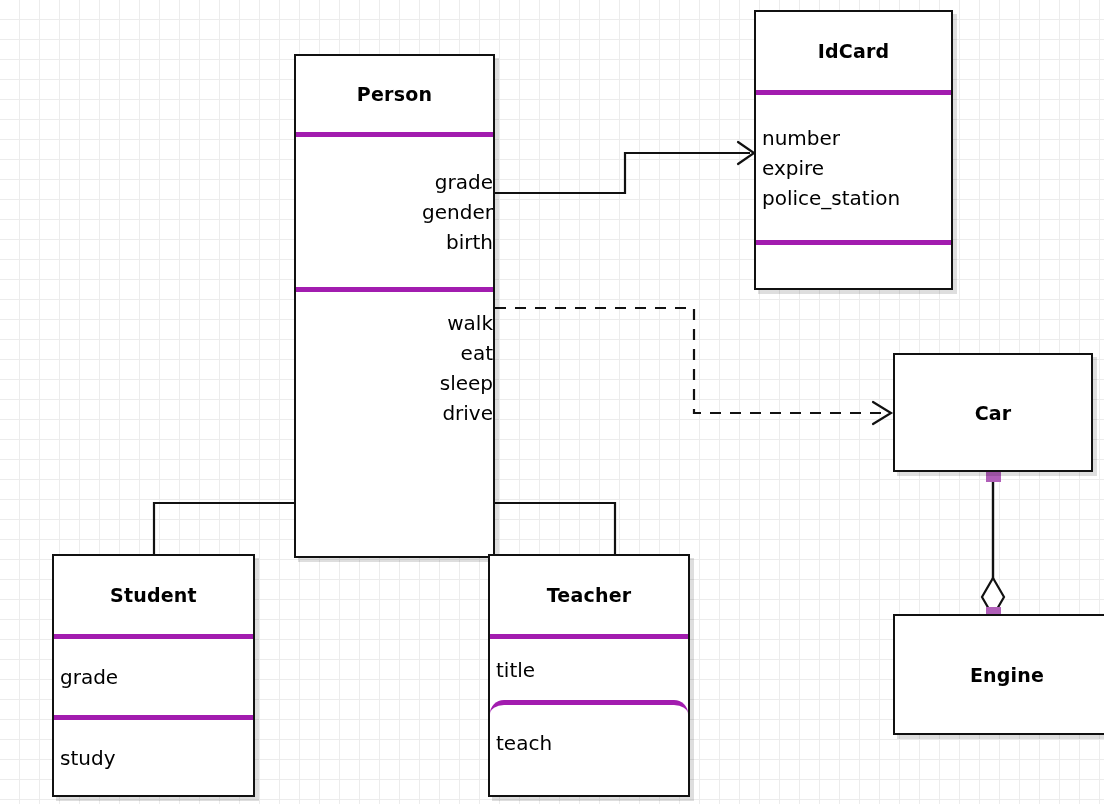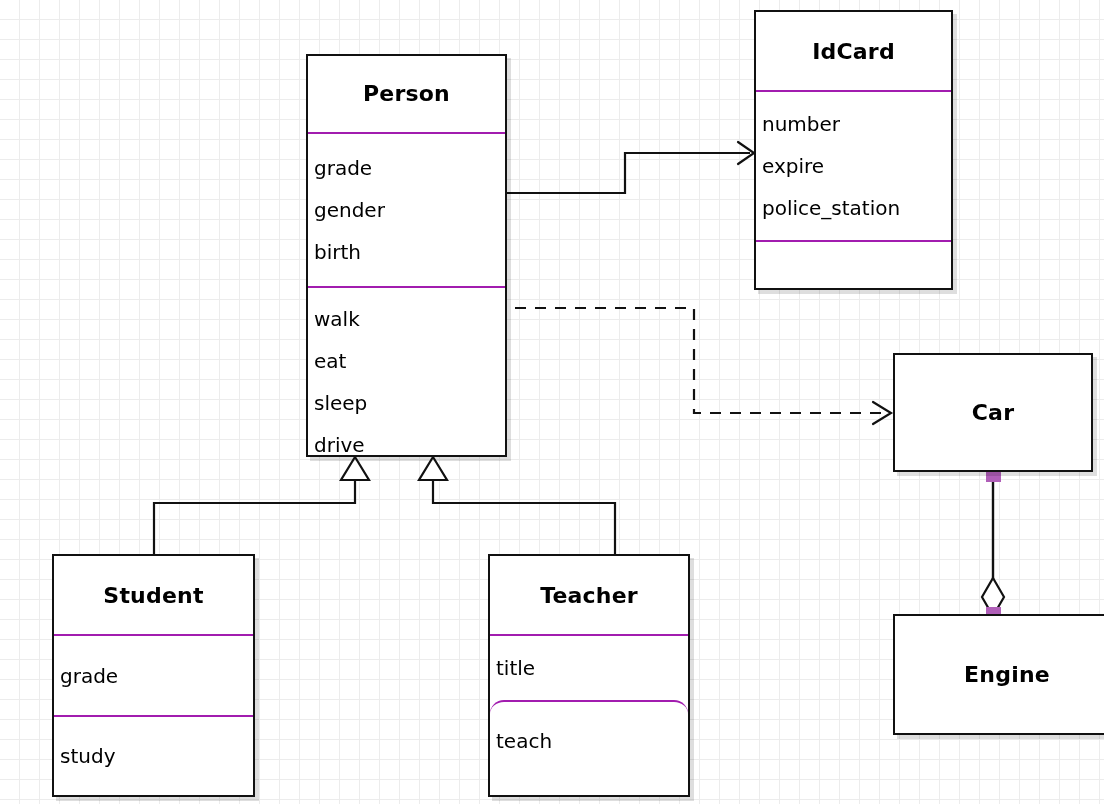--- a/index.html
+++ b/index.html
@@ -38,29 +38,28 @@
     display: flex;
     flex-direction: column;
     z-index: 5;
   }
   .compartment {
     box-sizing: border-box;
     position: relative;
     overflow: hidden;
   }
   .compartment + .compartment {
-    border-top: 2px solid #a21caf;
-    gap: 12px;
+    border-top: 5px solid #a21caf;
   }
   .cls-title {
     display: flex;
     align-items: center;
     justify-content: center;
     font-weight: bold;
-    font-size: 22px;
+    font-size: 19px;
     color: #000000;
     letter-spacing: 0.2px;
   }
   .cls-members {
     display: flex;
     flex-direction: column;
     justify-content: center;
     padding-left: 6px;
     font-size: 20px;
     line-height: 30px;
@@ -103,21 +102,21 @@
     </g>
 
     <g>
       <line x1="993" y1="474" x2="993" y2="614" stroke="#111111" stroke-width="2.4"></line>
       <polygon points="993,578 1004,597 993,616 982,597" fill="#ffffff" stroke="#111111" stroke-width="2.2" stroke-linejoin="miter"></polygon>
       <rect x="986" y="467" width="15" height="15" fill="#b05fb8"></rect>
       <rect x="986" y="607" width="15" height="15" fill="#b05fb8"></rect>
     </g>
   </svg>
 
-  <div class="uml-class" style="left:306px; top:54px; width:201px; height:403px;">
+  <div class="uml-class" style="left:294px; top:54px; width:201px; height:504px;text-align:right;">
     <div class="compartment cls-title" style="height:76px;">
       <span>Person</span>
     </div>
     <div class="compartment cls-members" style="height:155px;">
       <div class="member">grade</div>
       <div class="member">gender</div>
       <div class="member">birth</div>
     </div>
     <div class="compartment cls-members topalign" style="height:170px;">
       <div class="member">walk</div>

